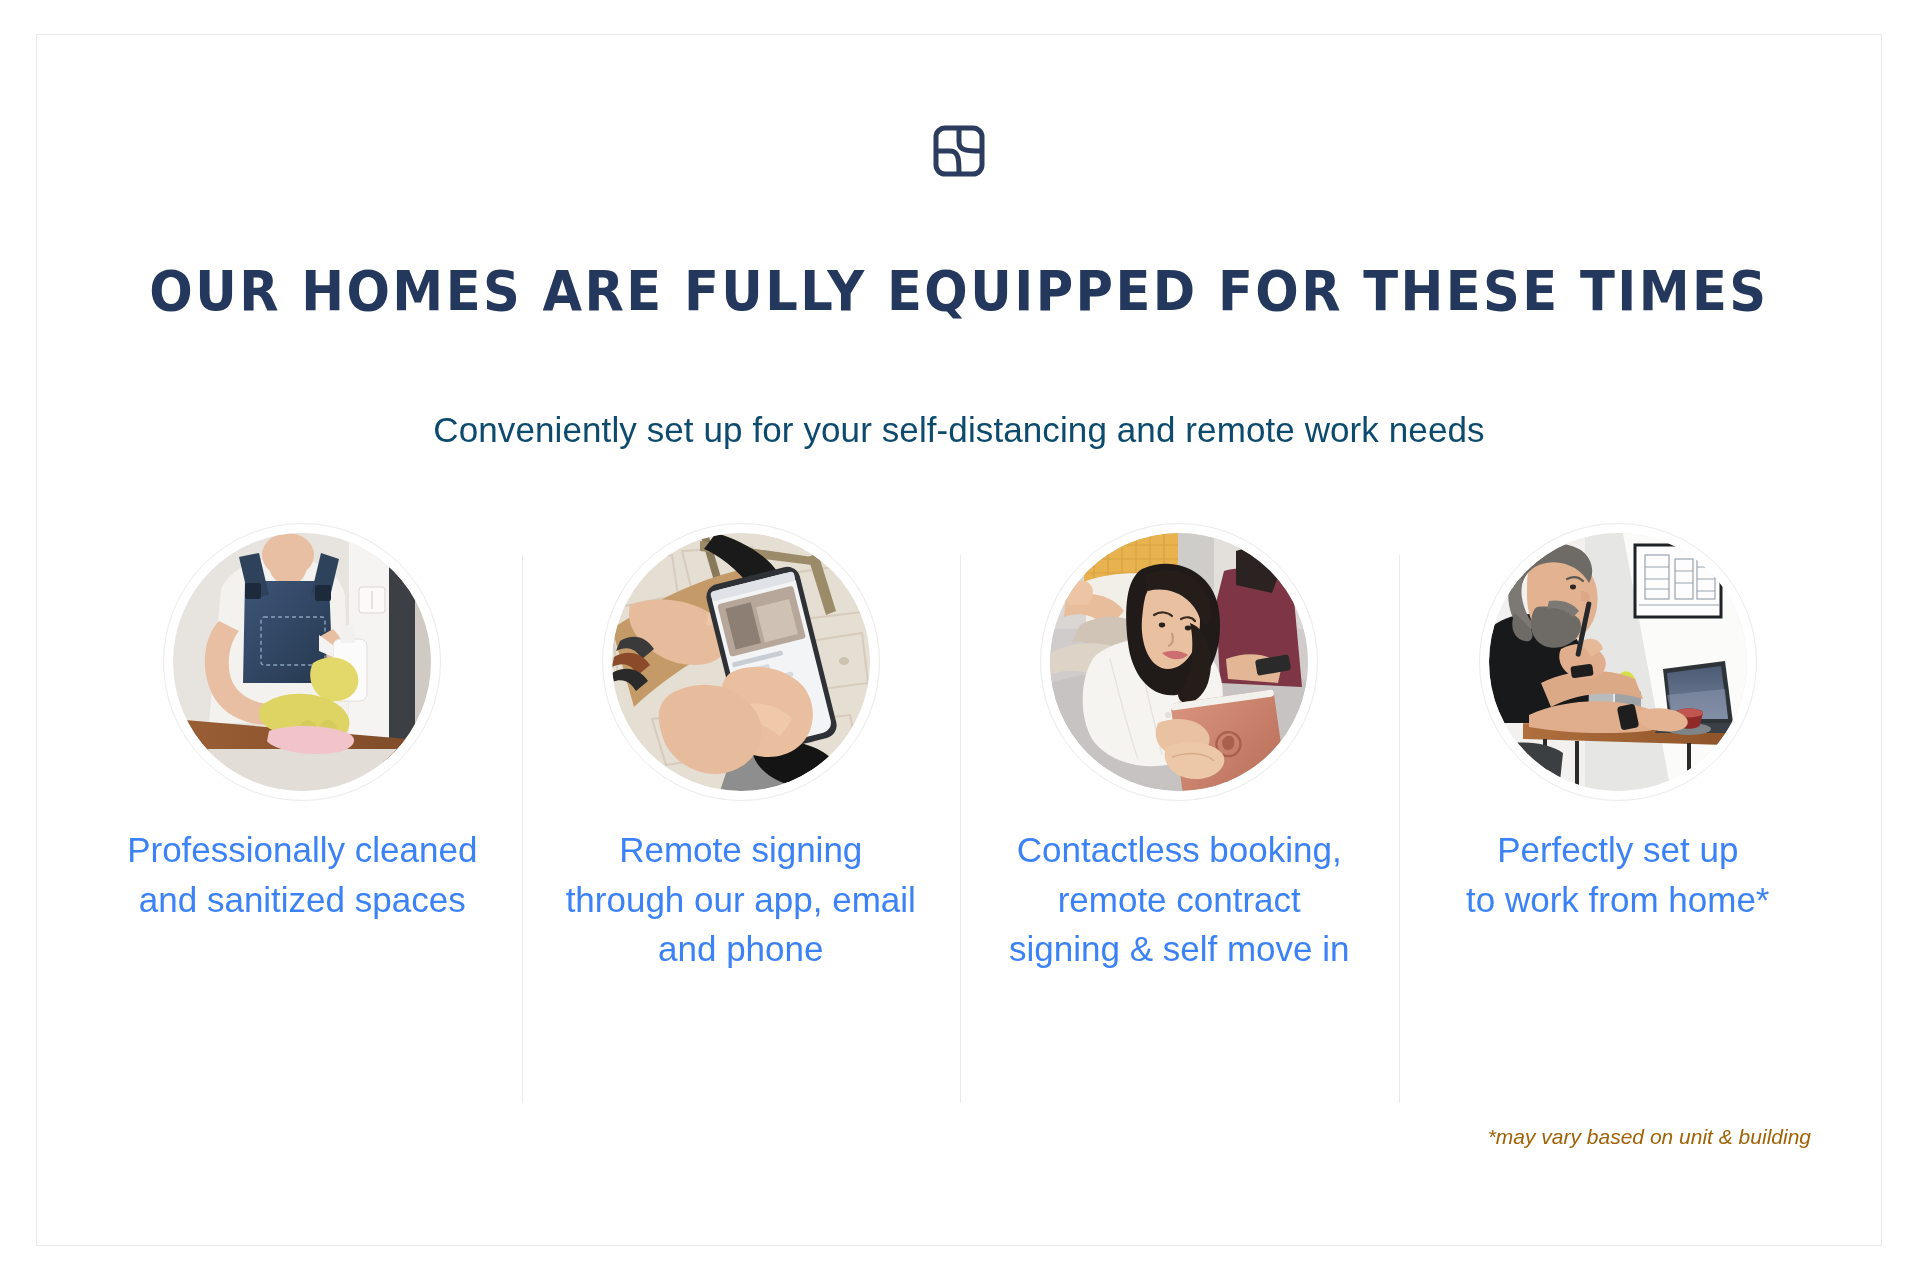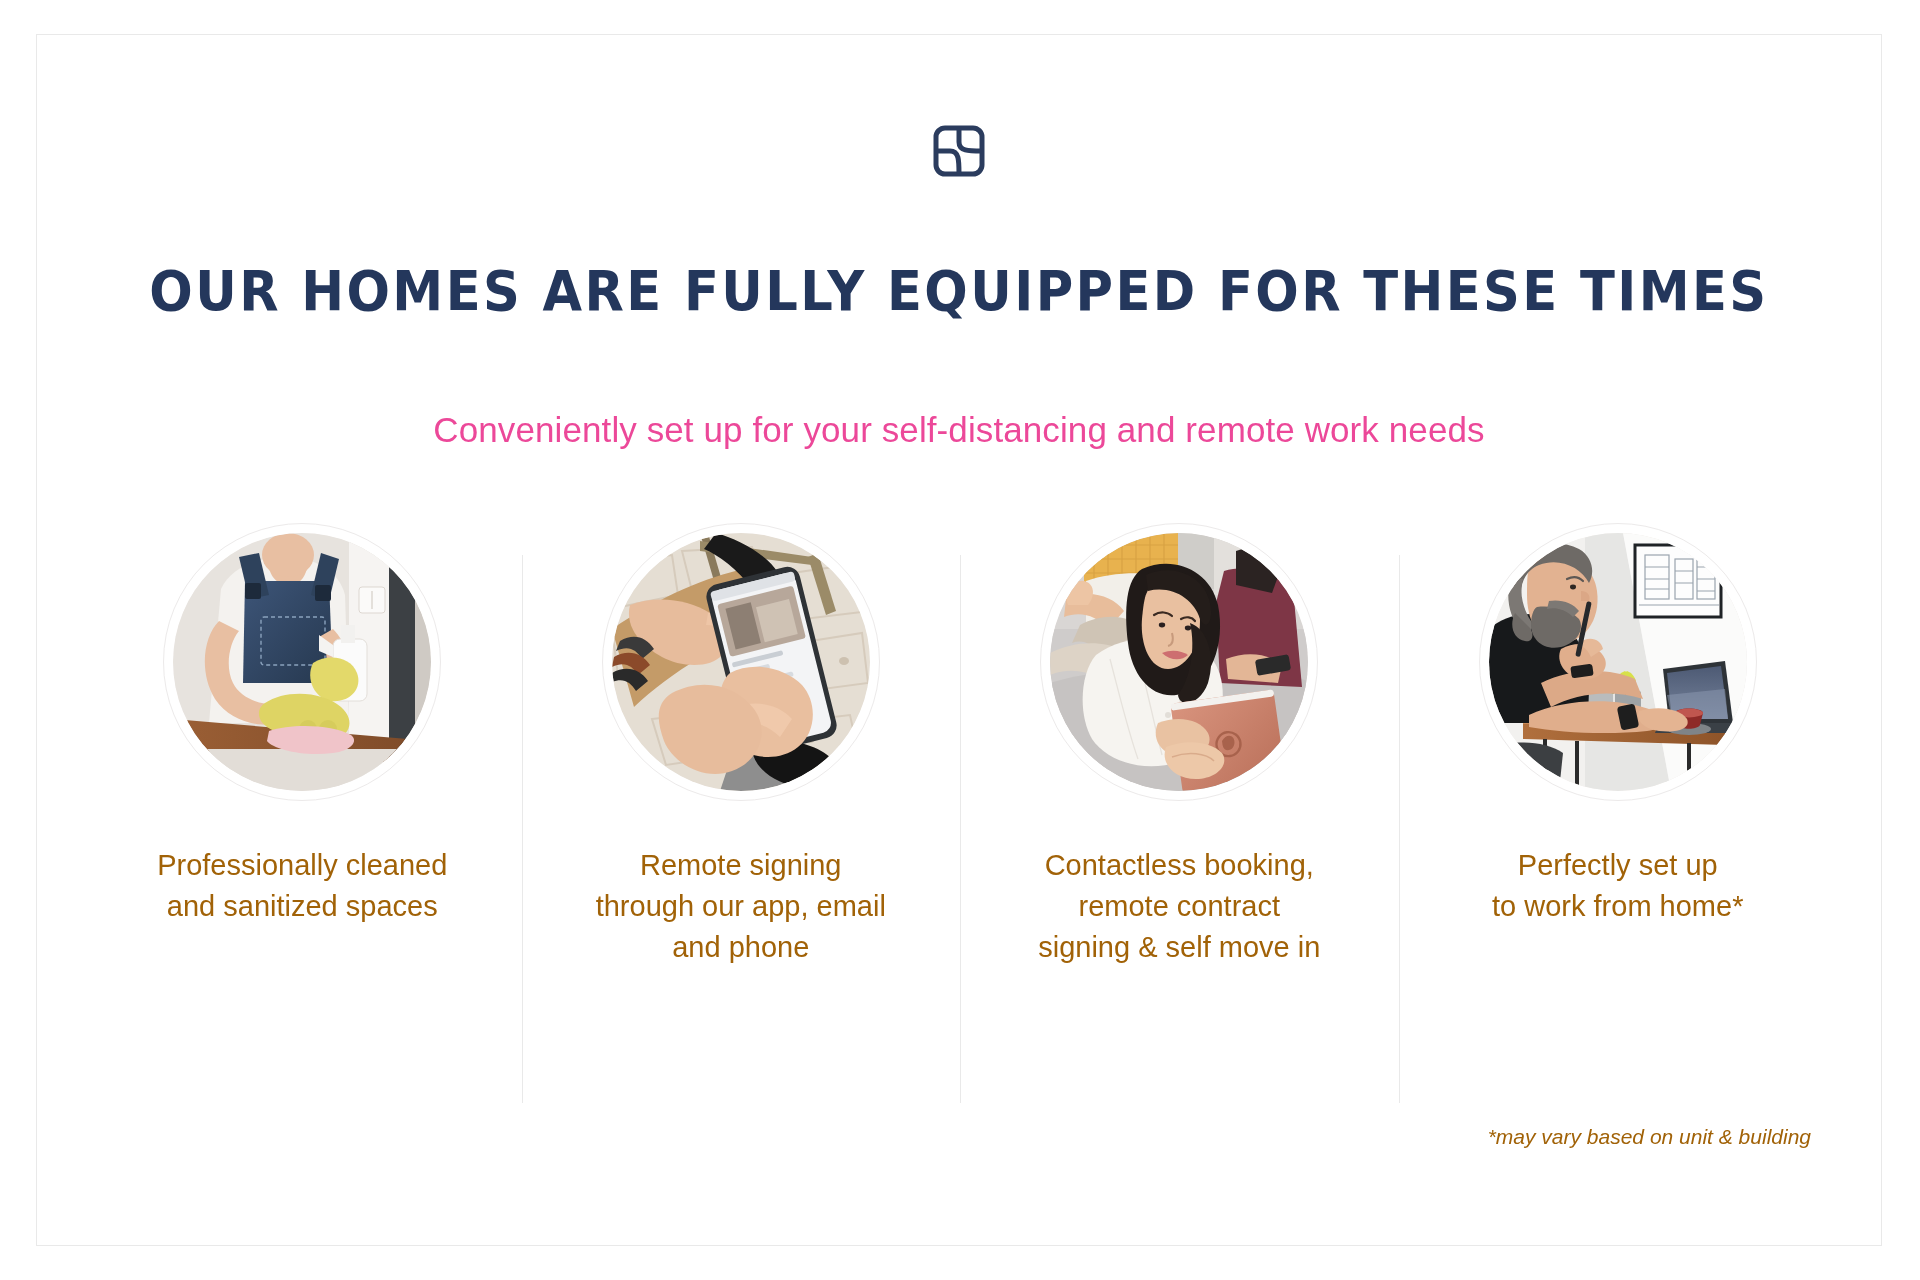--- a/index.html
+++ b/index.html
@@ -71,21 +71,21 @@
   
   #subtitle {
     position: absolute;
     left: 0;
     top: 340px;
     width: 100%;
     text-align: center;
     font-family: "Liberation Sans", sans-serif;
     font-size: 35px;
     font-weight: normal;
-    color: #ec4899;
+    color: #0c4a6e;
     letter-spacing: 0.1px;
     white-space: nowrap;
   }
 
   
   #features {
     position: absolute;
     left: 46px;
     top: 482px;
     width: 1754px;
@@ -128,26 +128,26 @@
     top: 10px;
     width: 258px;
     height: 258px;
     border-radius: 50%;
     overflow: hidden;
     background: #f2efed;
   }
   .circle-img svg { display: block; width: 258px; height: 258px; }
 
   .caption {
-    margin-top: 44px;
+    margin-top: 24px;
     text-align: center;
     font-family: "Liberation Sans", sans-serif;
-    font-size: 29px;
+    font-size: 35px;
     line-height: 1.42;
-    color: #a16207;
+    color: #3b82f6;
     white-space: pre-line;
     padding: 0 18px;
   }
 
   
   #footnote {
     position: absolute;
     right: 70px;
     bottom: 96px;
     font-family: "Liberation Sans", sans-serif;

